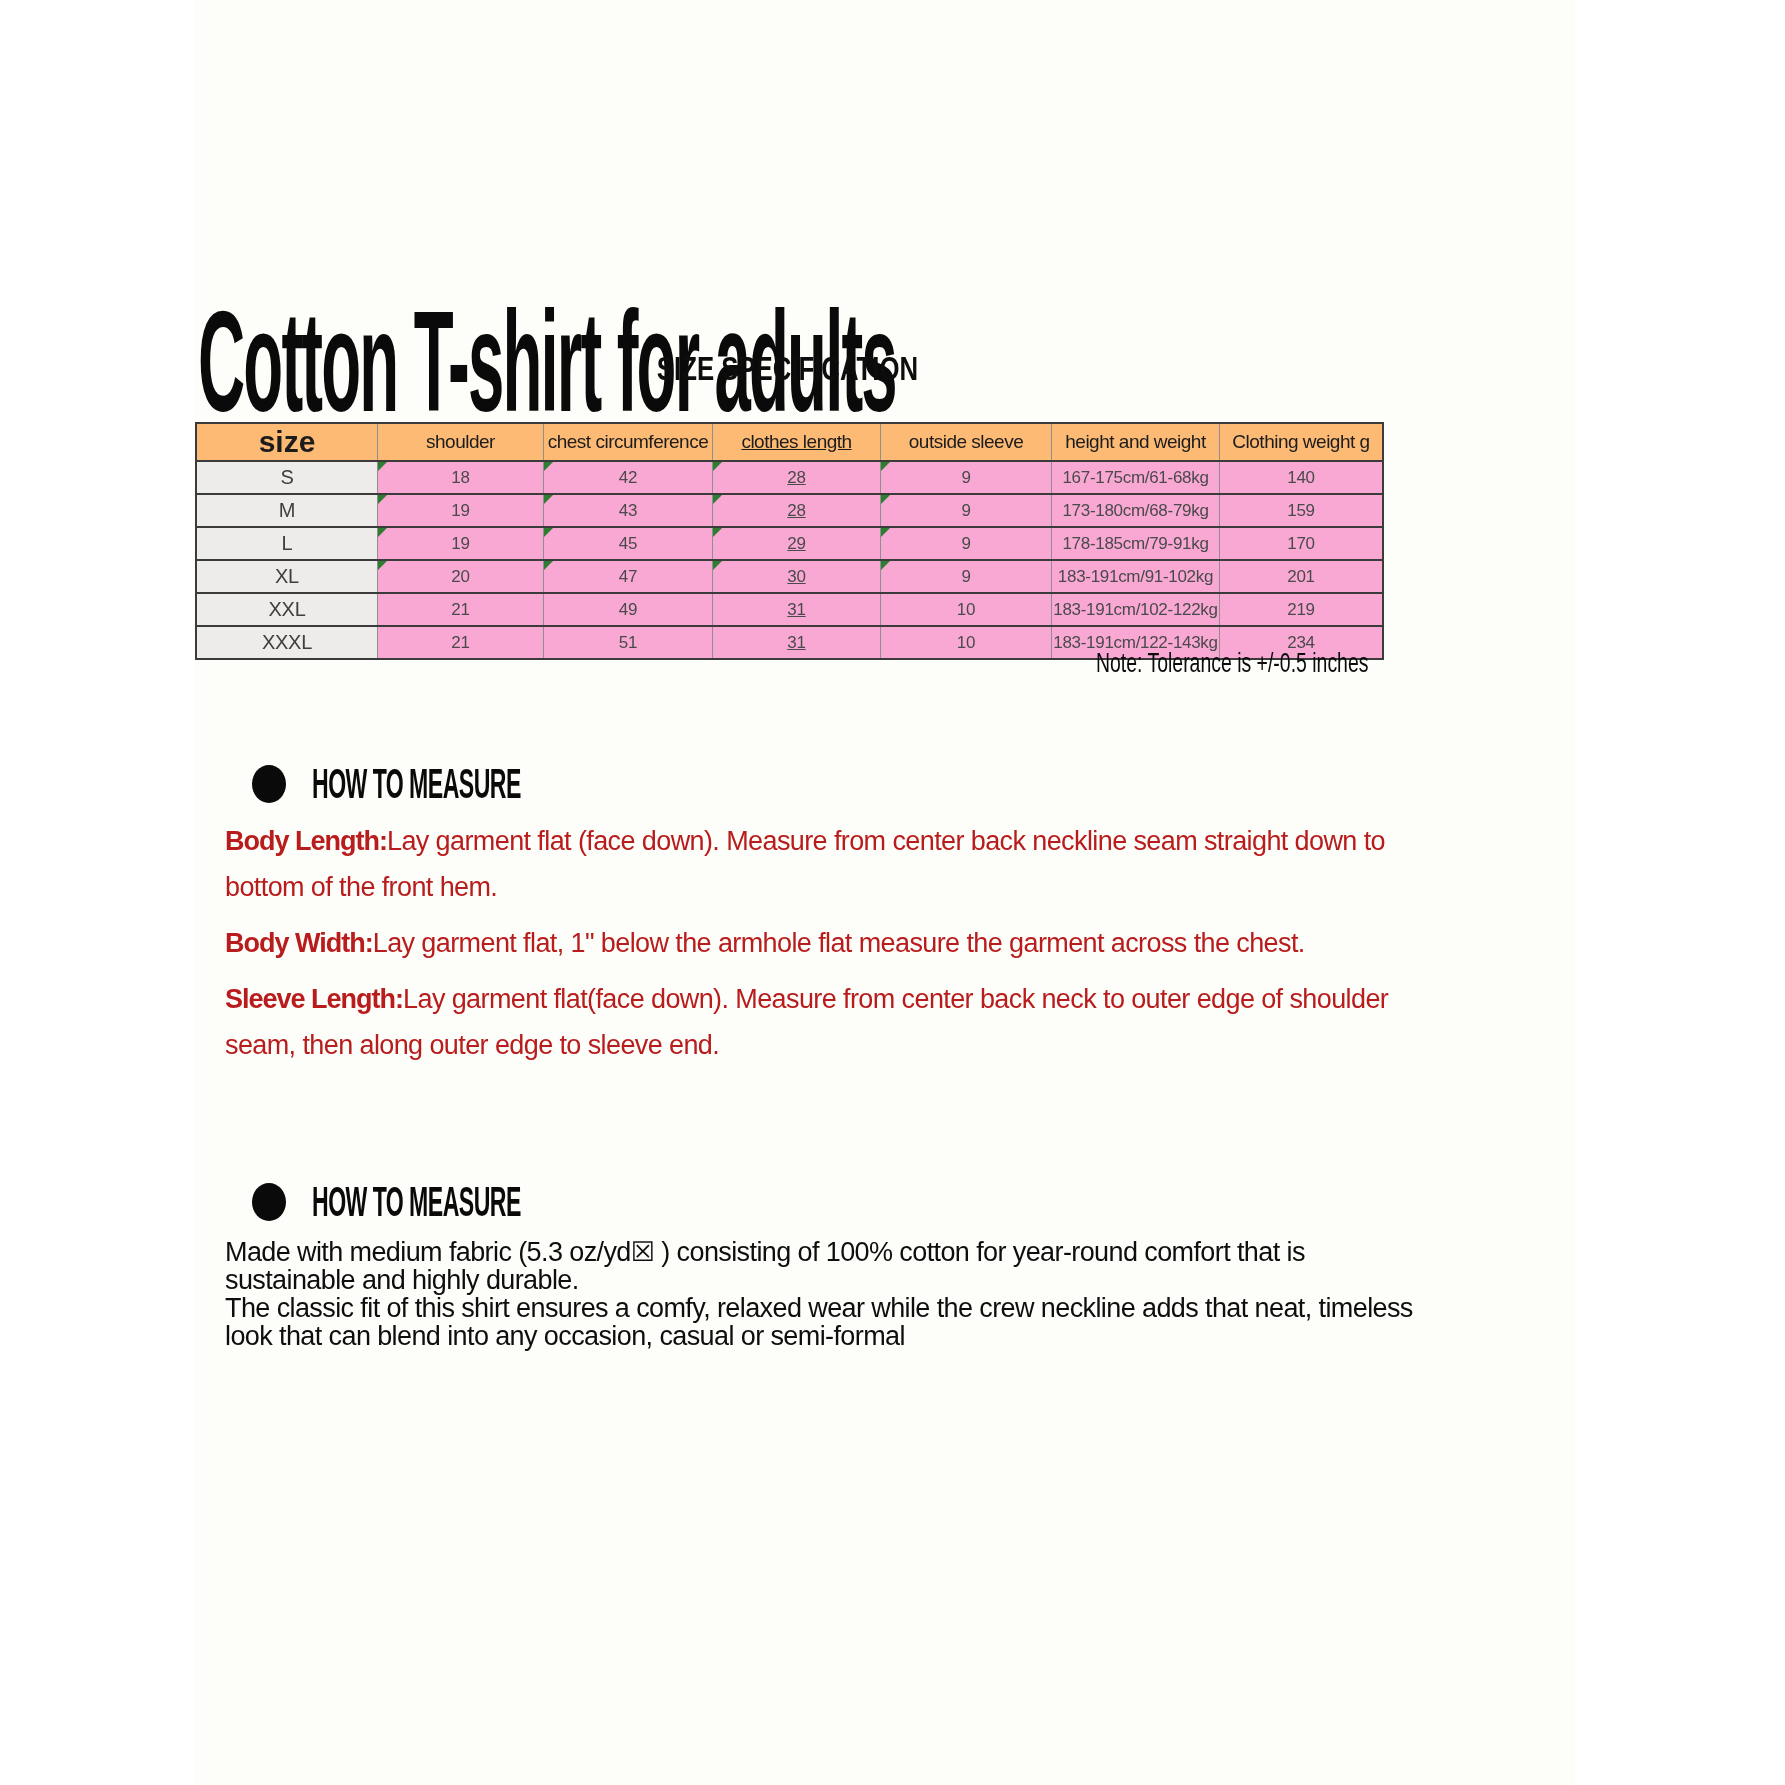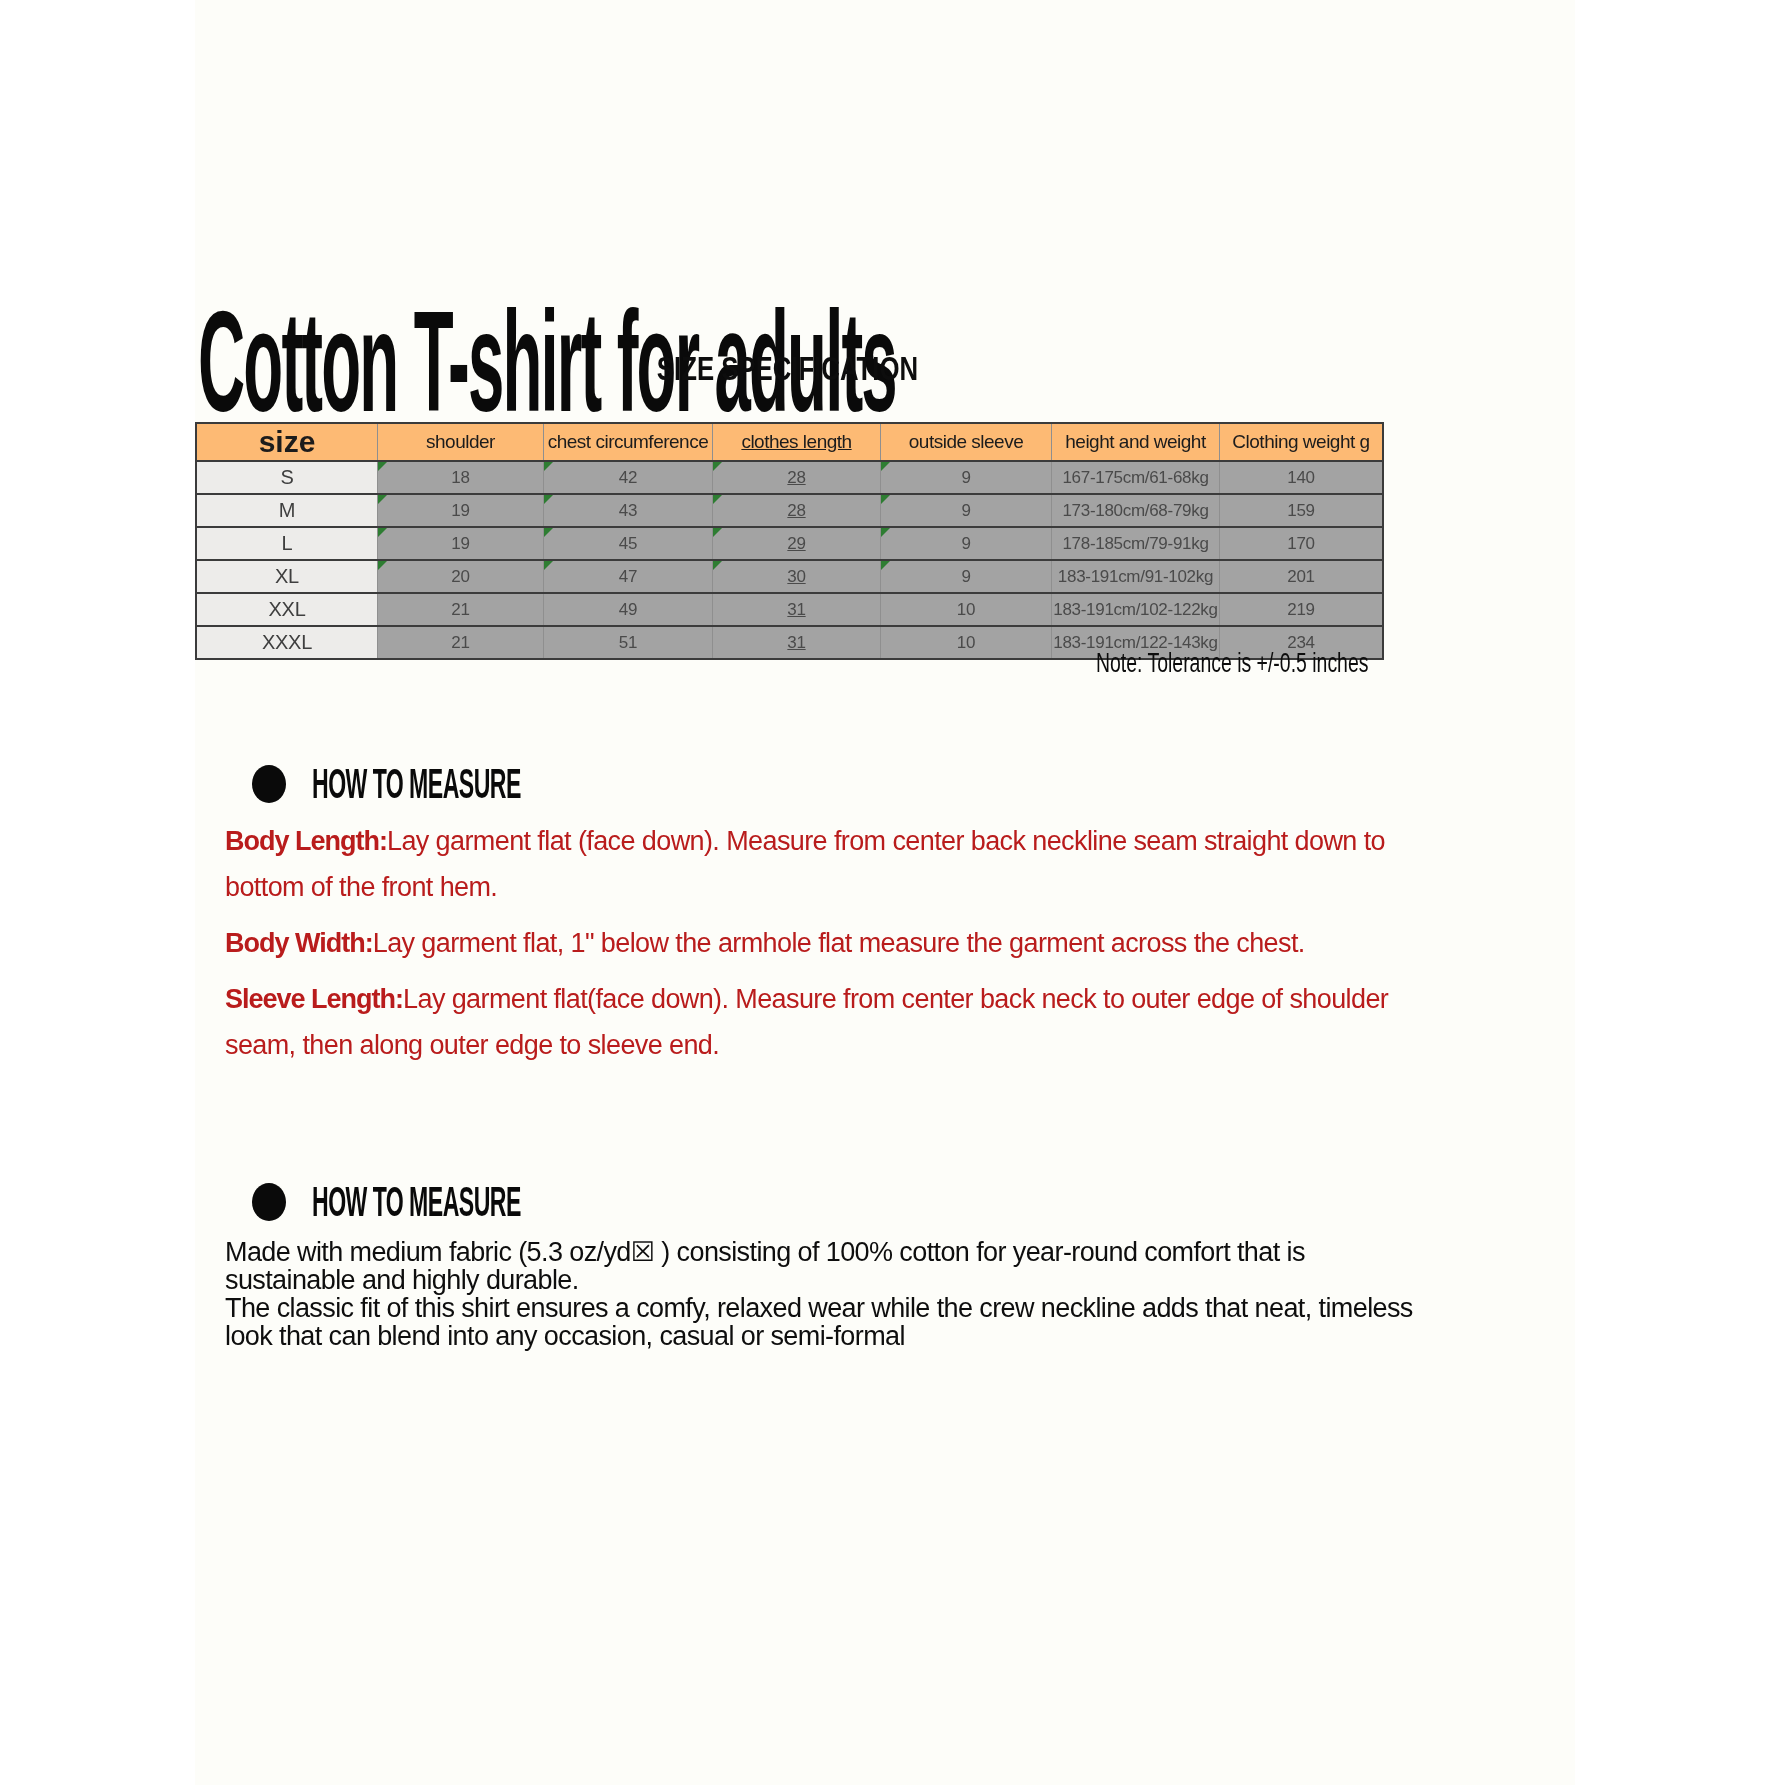--- a/index.html
+++ b/index.html
@@ -48,21 +48,21 @@
     border-top:2px solid #3b3b3b; border-bottom:2px solid #3b3b3b;
     text-align:center; vertical-align:middle; padding:0;
     white-space:nowrap; overflow:hidden;
   }
   table.size-table thead th {
     background:#fdba74; height:36px; font-weight:normal;
     font-size:19px; letter-spacing:-0.5px; color:#1c1c1c;margin-left:8px;
   }
   table.size-table thead th.c0 { font-size:30px; font-weight:bold; letter-spacing:0; }
   table.size-table tbody td {
-    background:#a3a3a3; height:31px; font-size:17px;
+    background:#f9a8d4; height:31px; font-size:17px;
     letter-spacing:-0.3px; color:#4a4a4a;
   }
   table.size-table tbody td.c0 {
     background:#edecea; font-size:20px; color:#3f3f3f;
   }
   .c0{width:180px;} .c1{width:165px;} .c2{width:168px;} .c3{width:167px;text-decoration:underline;}
   .c4{width:170px;} .c5{width:167px;} .c6{width:162px;}
   td.marked { position:relative; }
   td.marked::before {
     content:''; position:absolute; top:0; left:0; width:0; height:0;

